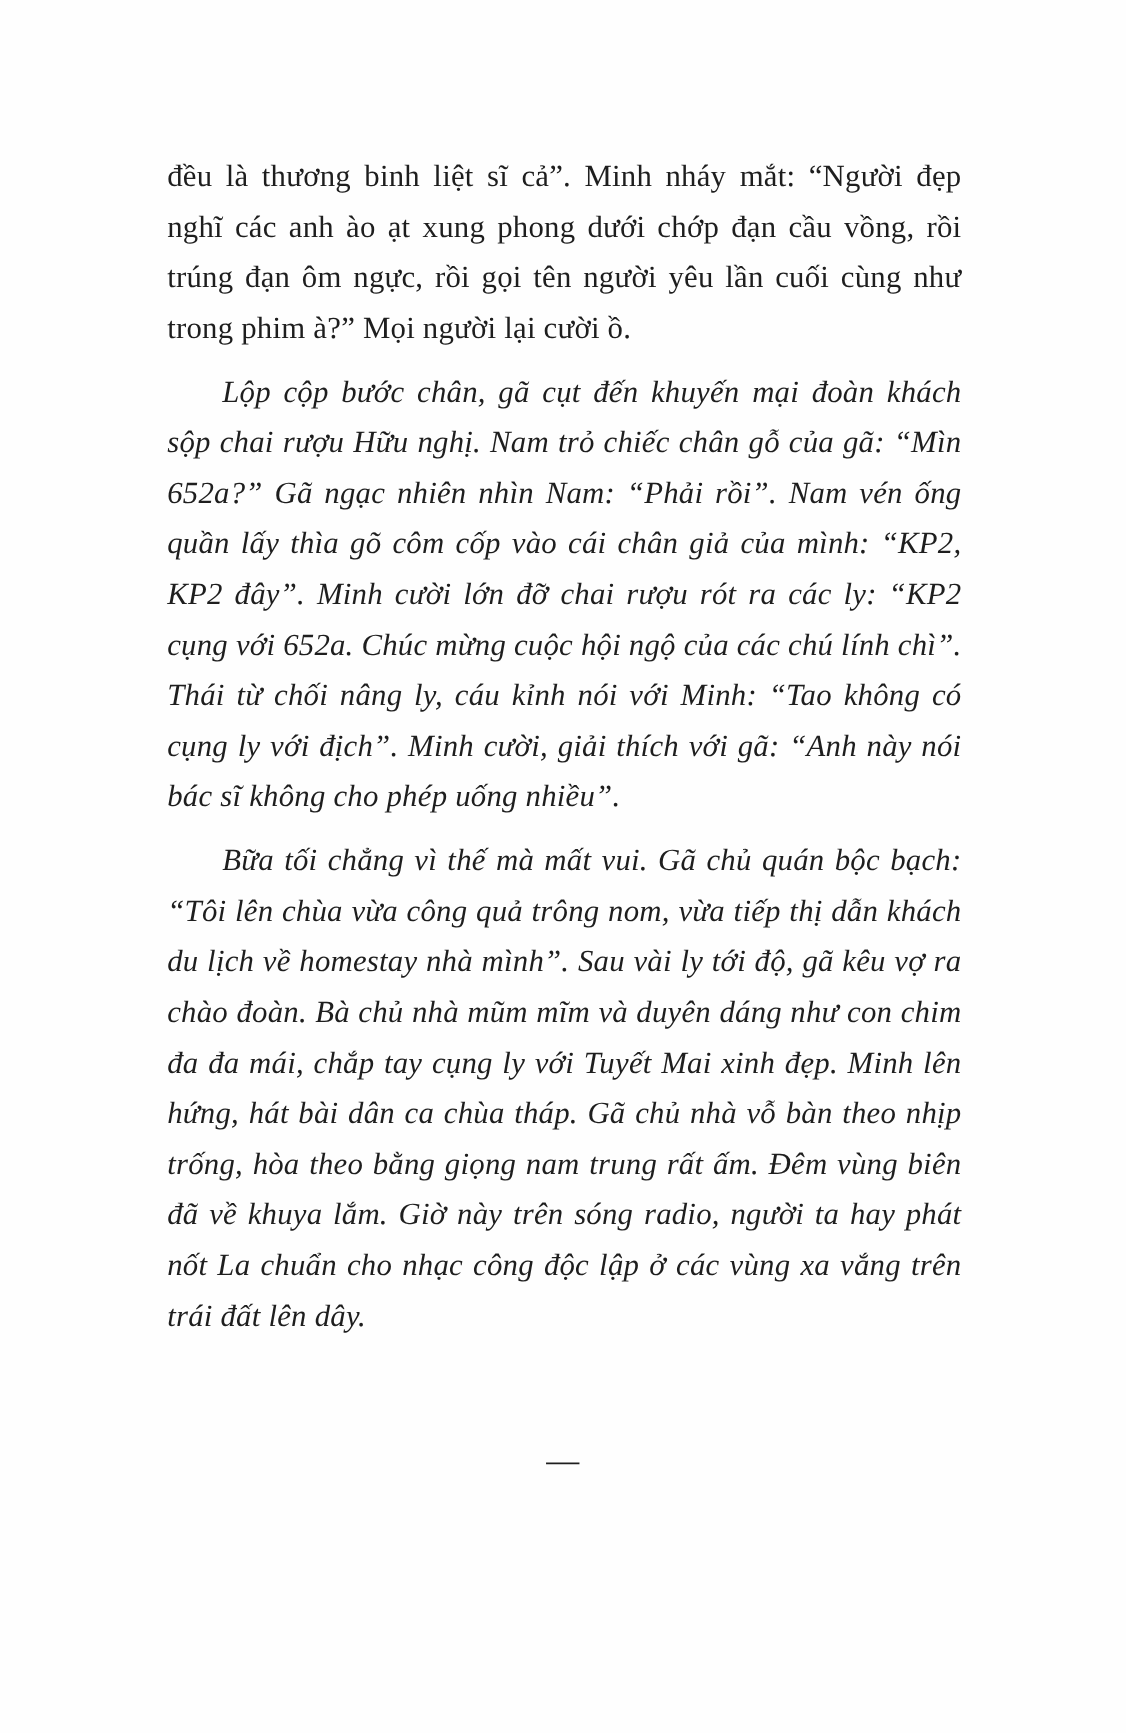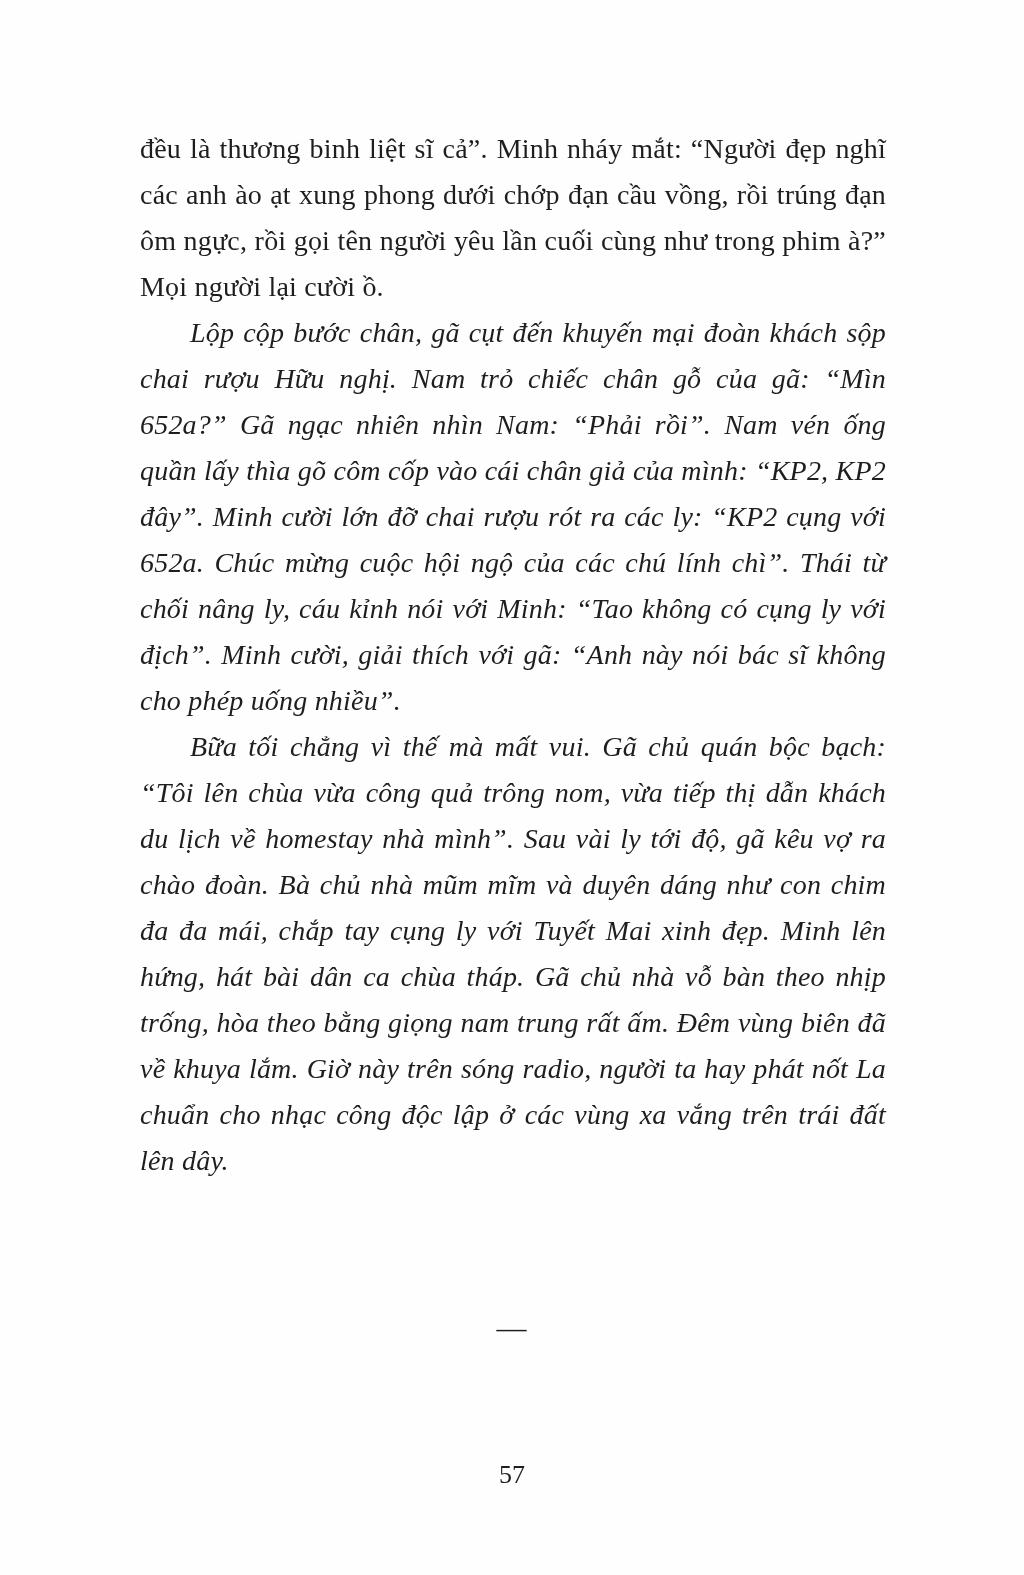--- a/index.html
+++ b/index.html
@@ -21,21 +21,21 @@
     position: absolute;
     top: 126px;
     left: 140px;
     width: 746px;
     font-size: 28px;
     line-height: 46px;
     text-align: justify;
     letter-spacing: 0.2px;
   }
   .para {
-    margin: 0;
+    margin: 12px;
     padding: 0;
   }
   .para.indent {
     text-indent: 50px;
     font-style: italic;
   }
   .separator {
     position: absolute;
     top: 1305px;
     left: 0;
@@ -61,14 +61,13 @@
 
 <div class="page">
   <div class="text-block">
     <p class="para no-indent">đều là thương binh liệt sĩ cả”. Minh nháy mắt: “Người đẹp nghĩ các anh ào ạt xung phong dưới chớp đạn cầu vồng, rồi trúng đạn ôm ngực, rồi gọi tên người yêu lần cuối cùng như trong phim à?” Mọi người lại cười ồ.</p>
     <p class="para indent">Lộp cộp bước chân, gã cụt đến khuyến mại đoàn khách sộp chai rượu Hữu nghị. Nam trỏ chiếc chân gỗ của gã: “Mìn 652a?” Gã ngạc nhiên nhìn Nam: “Phải rồi”. Nam vén ống quần lấy thìa gõ côm cốp vào cái chân giả của mình: “KP2, KP2 đây”. Minh cười lớn đỡ chai rượu rót ra các ly: “KP2 cụng với 652a. Chúc mừng cuộc hội ngộ của các chú lính chì”. Thái từ chối nâng ly, cáu kỉnh nói với Minh: “Tao không có cụng ly với địch”. Minh cười, giải thích với gã: “Anh này nói bác sĩ không cho phép uống nhiều”.</p>
     <p class="para indent">Bữa tối chẳng vì thế mà mất vui. Gã chủ quán bộc bạch: “Tôi lên chùa vừa công quả trông nom, vừa tiếp thị dẫn khách du lịch về homestay nhà mình”. Sau vài ly tới độ, gã kêu vợ ra chào đoàn. Bà chủ nhà mũm mĩm và duyên dáng như con chim đa đa mái, chắp tay cụng ly với Tuyết Mai xinh đẹp. Minh lên hứng, hát bài dân ca chùa tháp. Gã chủ nhà vỗ bàn theo nhịp trống, hòa theo bằng giọng nam trung rất ấm. Đêm vùng biên đã về khuya lắm. Giờ này trên sóng radio, người ta hay phát nốt La chuẩn cho nhạc công độc lập ở các vùng xa vắng trên trái đất lên dây.</p>
   </div>
 
   <div class="separator">—</div>
 
-  <div class="page-number">57</div>
 </div>
 
 </body></html>

